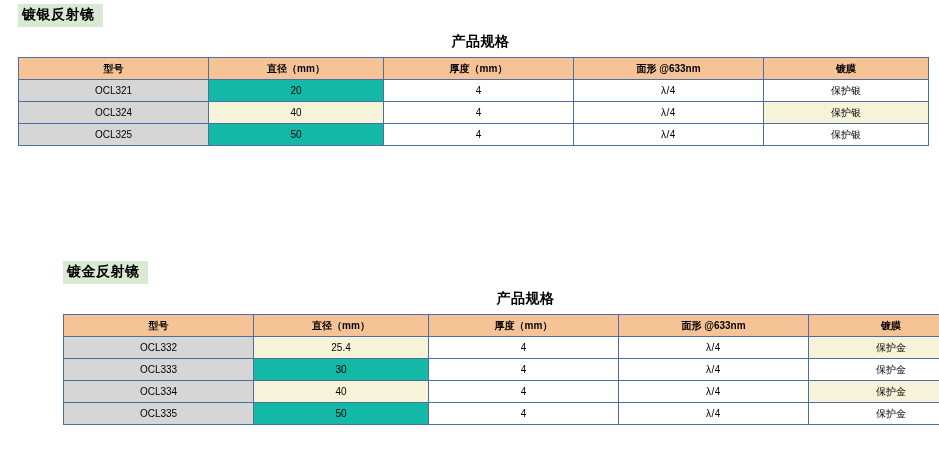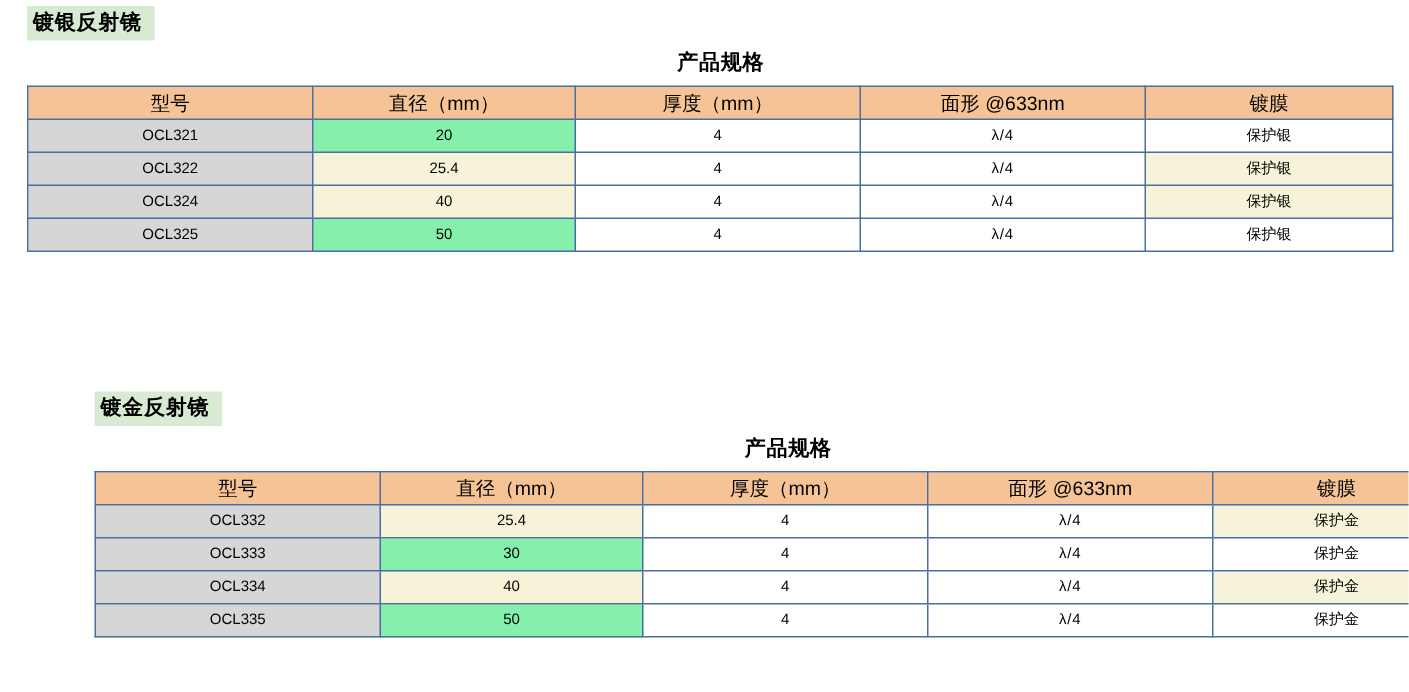--- a/index.html
+++ b/index.html
@@ -53,37 +53,37 @@
     border: 1px solid #4a6fa0;
     height: 21px;
     font-size: 10px;
     text-align: center;
     padding: 0;
     line-height: 21px;
     font-family: "Liberation Sans", sans-serif;
   }
   table.spec th {
     background: #f5c396;
-    font-weight: normal;
-    font-size: 13px;
+    font-weight: bold;
+    font-size: 10px;
   }
   
   .c0 { width: 190px; }
   .c1 { width: 175px; }
   .c2 { width: 190px; }
   .c3 { width: 190px; }
   .c4 { width: 165px; }
 
   
   td.model {
     background: #d6d6d6;
     text-align: left;
     padding-left: 6px;
   }
-  td.blue { background: #86efac; }
+  td.blue { background: #14b8a6; }
   td.cream { background: #f7f3d8; }
   td.white { background: #ffffff; }
   .lam {
     letter-spacing: 0.5px;
   }
 </style>
 </head>
 <body>
 
 <div class="page">
@@ -108,27 +108,20 @@
           <th>镀膜</th>
         </tr>
       </thead>
       <tbody>
         <tr>
           <td class="model">OCL321</td>
           <td class="blue">20</td>
           <td class="white">4</td>
           <td class="white lam">λ/4</td>
           <td class="white">保护银</td>
-        </tr>
-        <tr>
-          <td class="model">OCL322</td>
-          <td class="cream">25.4</td>
-          <td class="white">4</td>
-          <td class="white lam">λ/4</td>
-          <td class="cream">保护银</td>
         </tr>
         <tr>
           <td class="model">OCL324</td>
           <td class="cream">40</td>
           <td class="white">4</td>
           <td class="white lam">λ/4</td>
           <td class="cream">保护银</td>
         </tr>
         <tr>
           <td class="model">OCL325</td>

